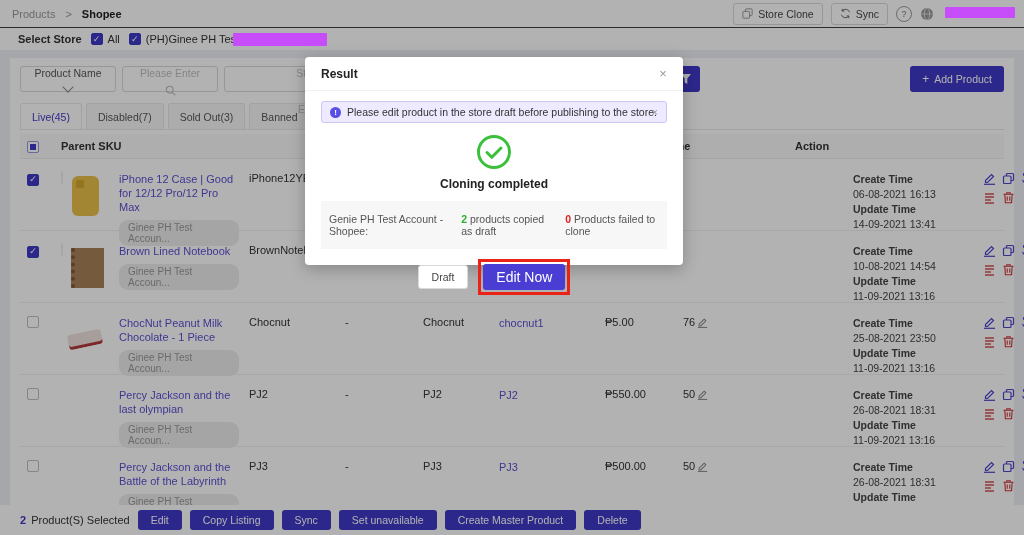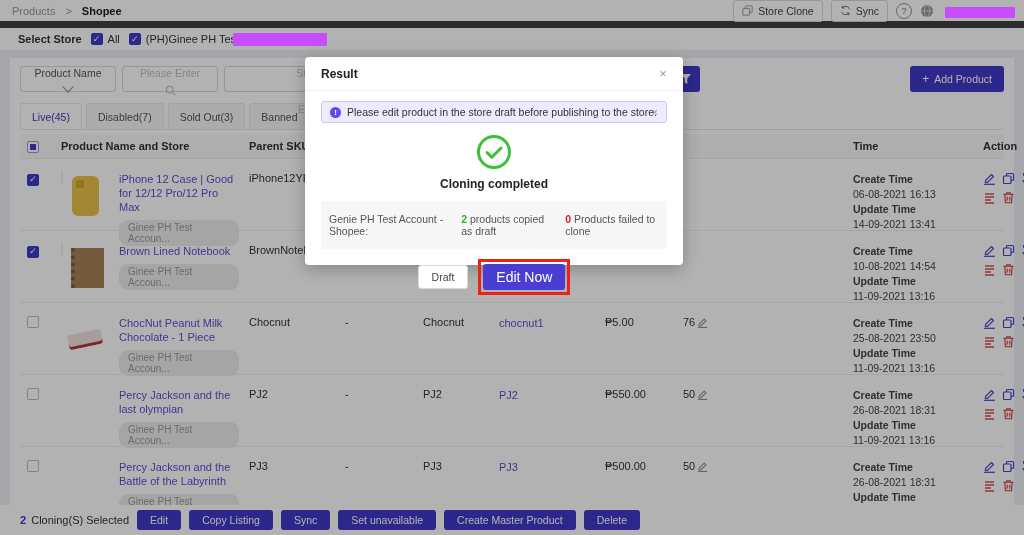--- a/index.html
+++ b/index.html
@@ -1,20 +1,20 @@
 <!DOCTYPE html>
 <html><head>
 <meta charset="utf-8">
 <style>
   html,body{margin:0;padding:0;}
   body{width:1024px;height:535px;position:relative;overflow:hidden;
        font-family:"Liberation Sans",sans-serif;font-size:11px;color:#333;background:#eef0f4;}
   
   .topbar{position:absolute;top:0;left:0;width:1024px;height:28px;background:#fff;
-          border-bottom:7px solid #404040;display:flex;align-items:center;padding:0 12px;box-sizing:border-box;gap:8px;}
+          border-bottom:1px solid #404040;display:flex;align-items:center;padding:0 12px;box-sizing:border-box;gap:8px;}
   .crumb-root{color:#999;}
   .crumb-sep{color:#999;margin:0 2px;}
   .crumb-cur{color:#222;font-weight:bold;}
   .topbar .spacer{flex:1;}
   .pill{border:1px solid #d9d9d9;border-radius:3px;height:20px;display:inline-flex;align-items:center;
         gap:5px;padding:0 8px;background:#fff;font-size:10.5px;color:#444;cursor:pointer;}
   .icon-help,.icon-globe{width:14px;height:14px;border-radius:50%;display:inline-flex;align-items:center;justify-content:center;}
   .icon-help{border:1px solid #999;color:#777;font-size:9px;}
   .icon-help::after{content:"?";}
   .chev{width:7px;height:7px;border-right:1.5px solid #888;border-bottom:1.5px solid #888;
@@ -227,21 +227,20 @@
     <span class="tab">Disabled(7)</span>
     <span class="tab">Sold Out(3)</span>
     <span class="tab">Banned</span>
     <span class="tab">Draft(1)</span>
     <span class="tab">In Process</span>
   </div>
 
   <div class="tbl">
     <div class="tr thead">
       <span class="td c-cb"><span class="cb ind"></span></span>
-      <span class="td c-nameh">Product Name and Store</span>
       <span class="td c-psku">Parent SKU</span>
       <span class="td c-var"></span>
         <span class="td c-sku"></span>
         <span class="td c-msku"></span>
       <span class="td c-price"></span>
         <span class="td c-stock"></span>
       <span class="td c-time">Time</span>
       <span class="td c-act">Action</span>
     </div>
 
@@ -546,21 +545,21 @@
               </svg>
             </span>
       </span>
         </span>
     </div>
   </div>
 </div>
 
 <div class="bottombar">
   <span><span class="sel-count">2</span>
-  <span>Cloning(S) Selected</span></span>
+  <span>Product(S) Selected</span></span>
   <button class="bbtn">Edit</button>
   <button class="bbtn">Copy Listing</button>
   <button class="bbtn">Sync</button>
   <button class="bbtn">Set unavailable</button>
   <button class="bbtn">Create Master Product</button>
   <button class="bbtn">Delete</button>
 </div>
 
 <div class="overlay"></div>
 

